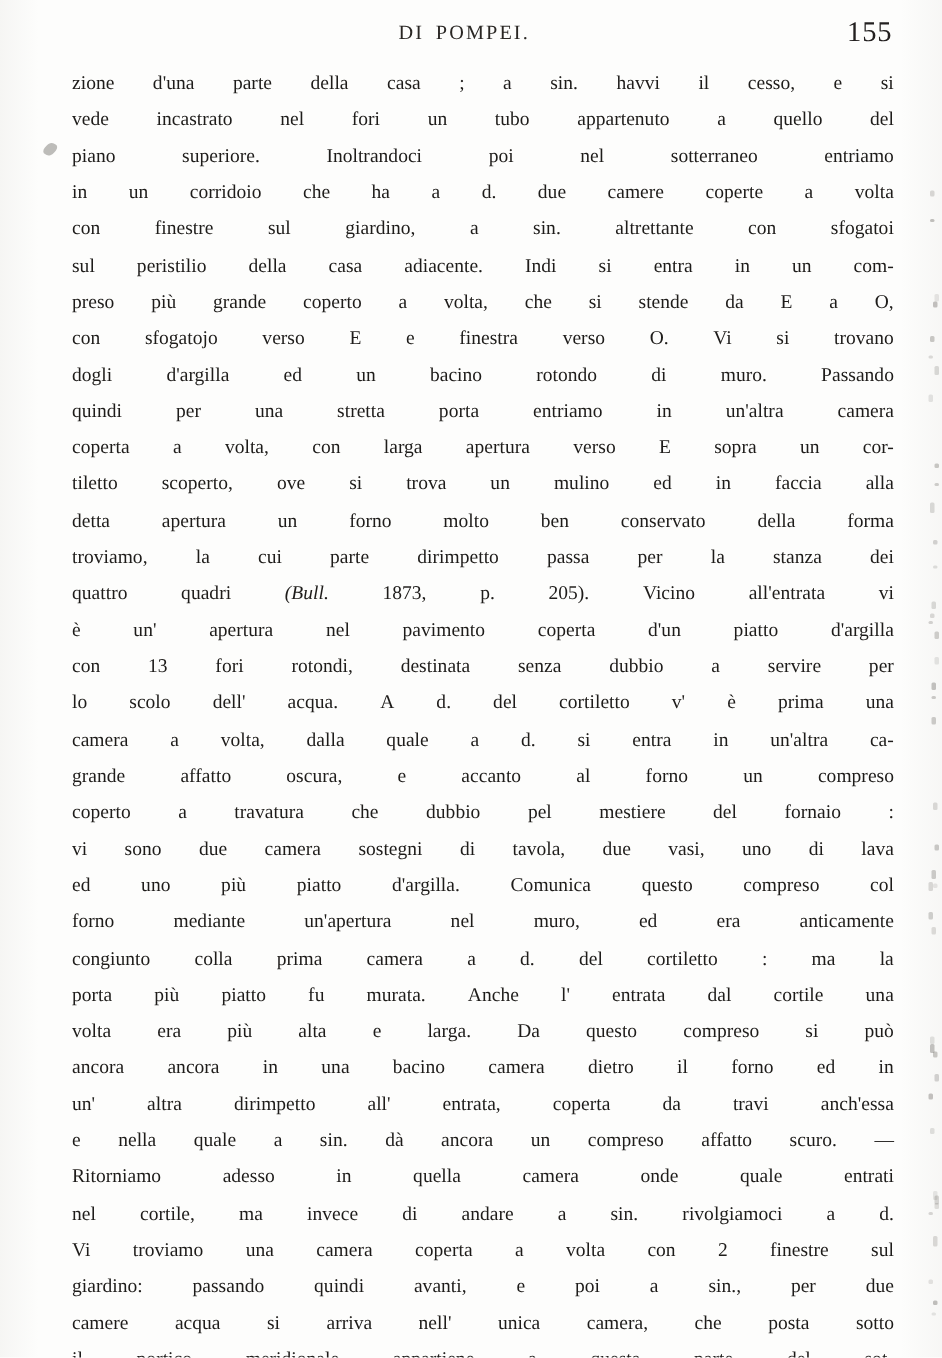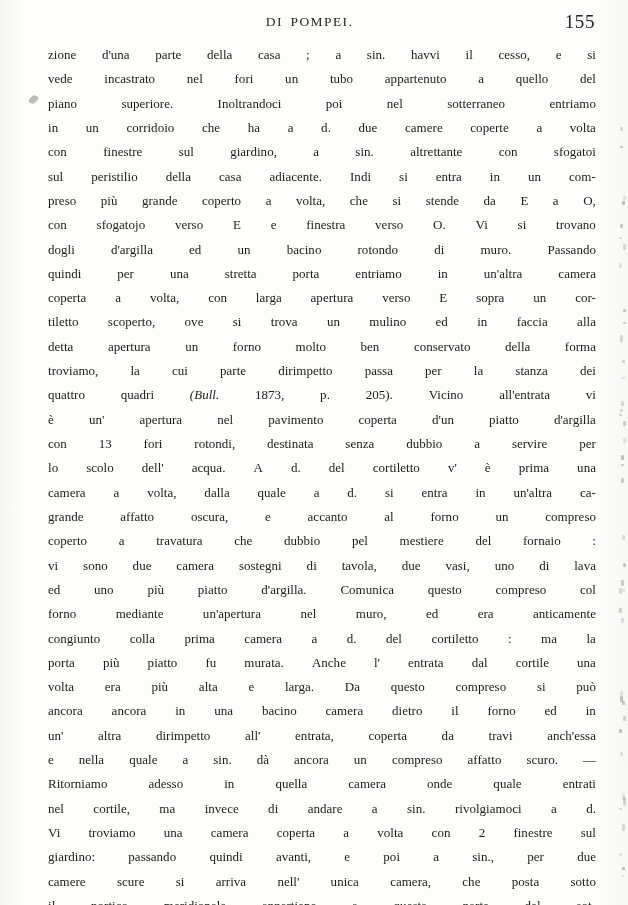--- a/index.html
+++ b/index.html
@@ -548,21 +548,21 @@
         <span class="w">avanti,</span>
         <span class="w">e</span>
         <span class="w">poi</span>
         <span class="w">a</span>
         <span class="w">sin.,</span>
         <span class="w">per</span>
         <span class="w">due</span>
       </div>
       <div class="line justify">
         <span class="w">camere</span>
-        <span class="w">scure</span>
+        <span class="w">acqua</span>
         <span class="w">si</span>
         <span class="w">arriva</span>
         <span class="w">nell'</span>
         <span class="w">unica</span>
         <span class="w">camera,</span>
         <span class="w">che</span>
         <span class="w">posta</span>
         <span class="w">sotto</span>
       </div>
       <div class="line justify">

